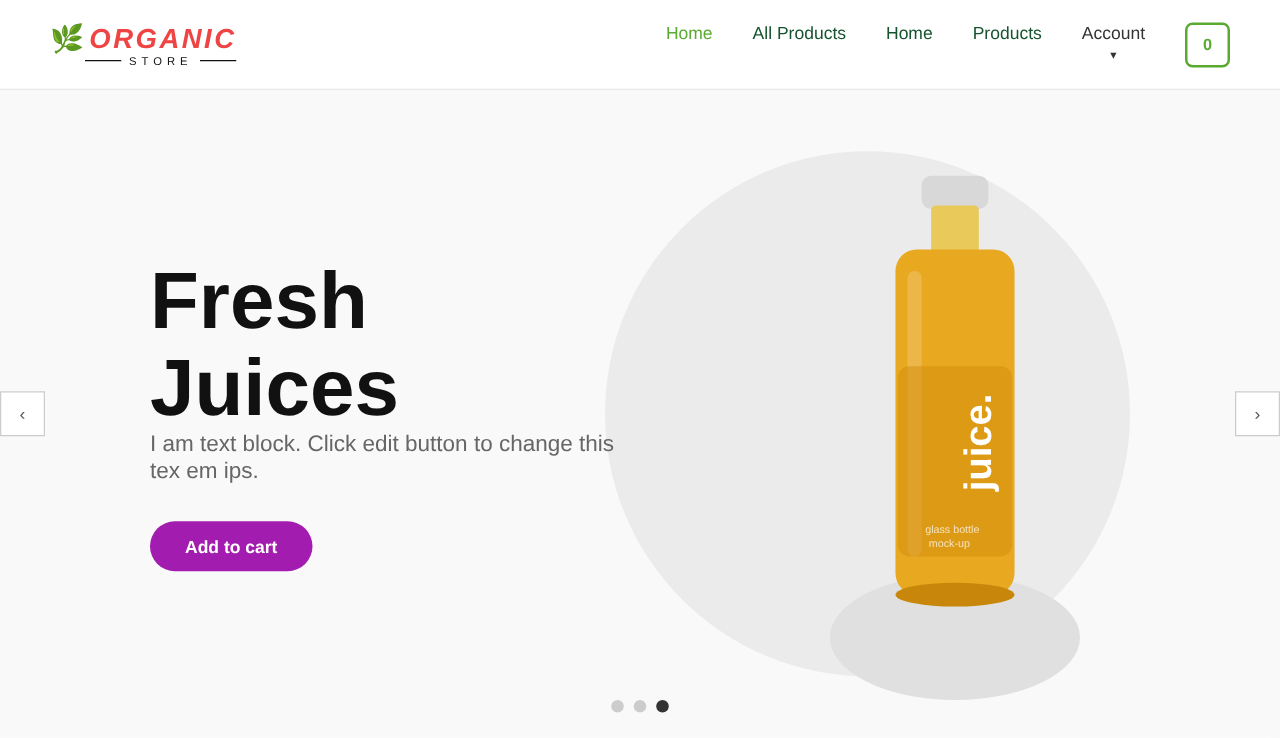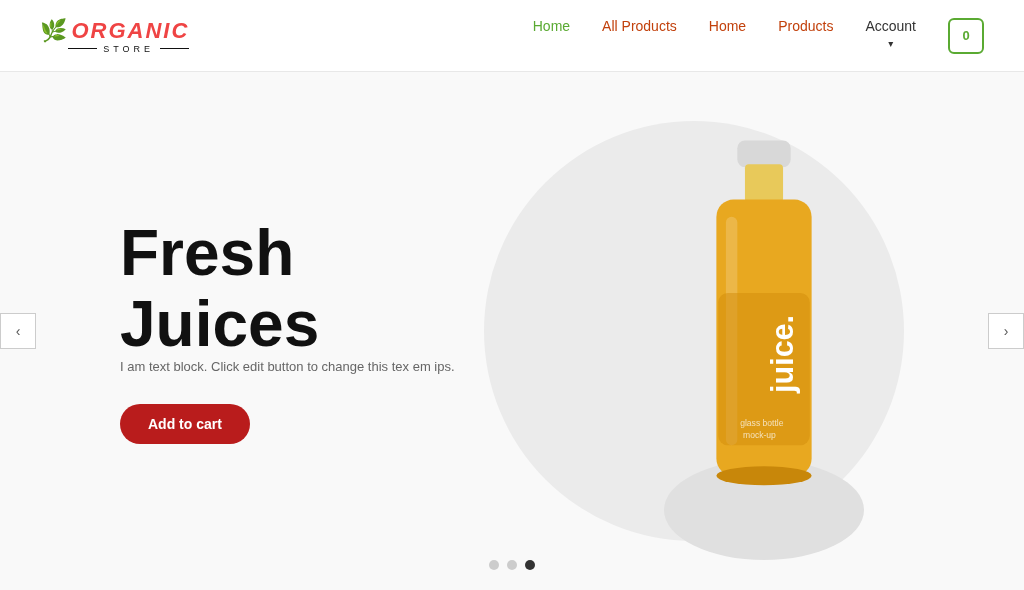--- a/index.html
+++ b/index.html
@@ -89,21 +89,21 @@
     }
 
     nav {
       display: flex;
       align-items: flex-start;
       gap: 32px;
     }
 
     .nav-link {
       font-size: 14px;
-      color: #c2410c;
+      color: #14532d;
       text-decoration: none;
       cursor: pointer;
     }
 
     .nav-link.active {
       color: #5aaa32;
     }
 
     .nav-account {
       display: flex;
@@ -184,27 +184,27 @@
     }
 
     .hero-title {
       font-size: 64px;
       font-weight: 900;
       color: #111;
       line-height: 1.1;
     }
 
     .hero-subtitle {
-      font-size: 13px;
+      font-size: 18px;
       color: #666;
       margin-bottom: 30px;
     }
 
     .hero-btn {
-      background: #b91c1c;
+      background: #a21caf;
       color: #fff;
       border: none;
       border-radius: 25px;
       padding: 12px 28px;
       font-size: 14px;
       font-weight: 600;
       cursor: pointer;
     }
 
     

